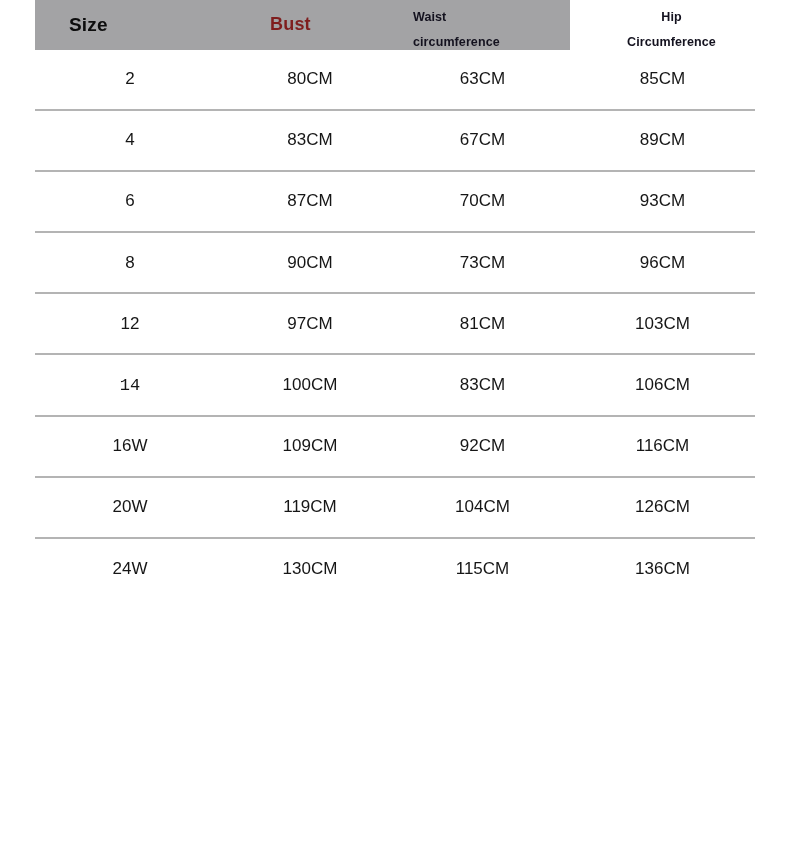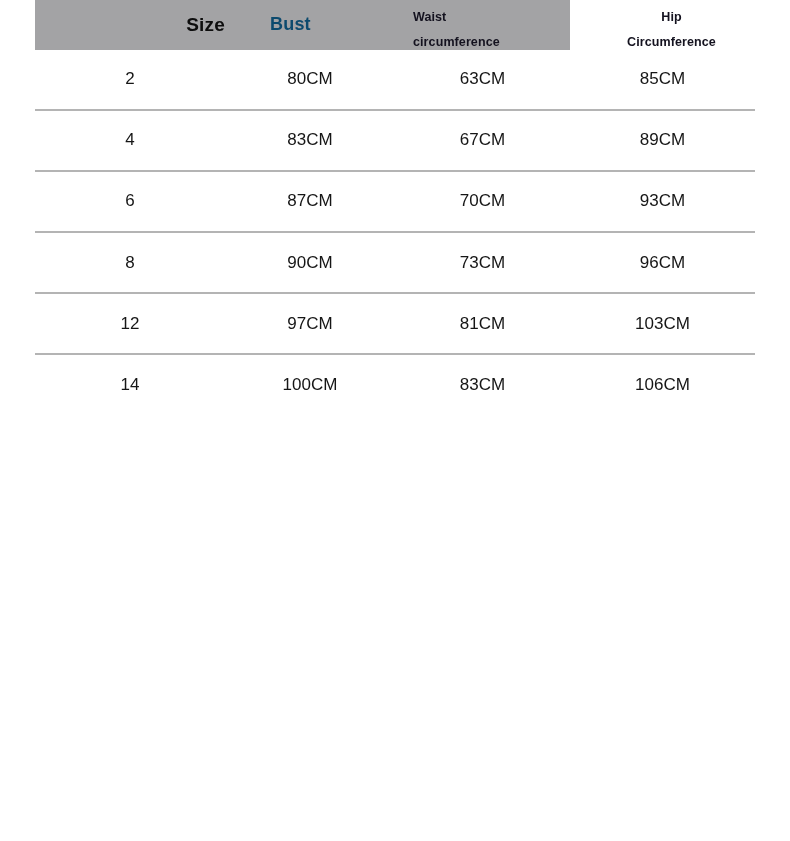--- a/index.html
+++ b/index.html
@@ -73,22 +73,22 @@
     letter-spacing: 0.1px;
     margin-top: 10px;
   }
 
   
   th.cell-waist, th.cell-hip {
     text-align: left;
     padding-left: 18px;
   }
   th.cell-size {
-    text-align: right;
-    padding-left: 70px;
+    text-align: left;
+    padding-left: 34px;
   }
   th.cell-bust {
     text-align: left;
     padding-left: 45px;
   }
 
   
   tbody td {
     height: 59.2px;
     padding: 0;
@@ -119,21 +119,21 @@
       <col class="col-waist">
       <col class="col-hip">
     </colgroup>
 
     <thead>
       <tr>
         <th class="cell-size" style="background: rgb(163, 163, 165);">
           <span class="th-inner th-size" style="color: rgb(13, 13, 13);">Size</span>
         </th>
         <th class="cell-bust" style="background: rgb(163, 163, 165);">
-          <span class="th-inner th-bust" style="color: #0c4a6e;">Bust</span>
+          <span class="th-inner th-bust" style="color: #7f1d1d;">Bust</span>
         </th>
         <th class="cell-waist" style="background: rgb(163, 163, 165);">
           <span class="th-inner th-waist" style="color: rgb(20, 18, 31);">Waist</span>
           <span class="th-inner th-waist" style="color: rgb(20, 18, 31);">circumference</span>
         </th>
         <th class="cell-hip" style="background: #ffffff; text-align: center;">
           <span class="th-inner th-hip" style="color: rgb(20, 18, 31);">Hip</span>
           <span class="th-inner th-hip" style="color: rgb(20, 18, 31);">Circumference</span>
         </th>
       </tr>
@@ -164,21 +164,39 @@
           <td style="border-bottom-color: rgb(180, 180, 180);"><span class="cell-text">73CM</span></td>
           <td style="border-bottom-color: rgb(180, 180, 180);"><span class="cell-text">96CM</span></td>
         </tr>
         <tr>
           <td style="border-bottom-color: rgb(180, 180, 180);"><span class="cell-text">12</span></td>
           <td style="border-bottom-color: rgb(180, 180, 180);"><span class="cell-text">97CM</span></td>
           <td style="border-bottom-color: rgb(180, 180, 180);"><span class="cell-text">81CM</span></td>
           <td style="border-bottom-color: rgb(180, 180, 180);"><span class="cell-text">103CM</span></td>
         </tr>
         <tr>
-          <td style="border-bottom-color: rgb(180, 180, 180);"><span class="cell-text">14</span></td>
+          <td style="border-bottom-color: rgb(180, 180, 180); font-family: Liberation Mono, monospace;"><span class="cell-text">14</span></td>
           <td style="border-bottom-color: rgb(180, 180, 180);"><span class="cell-text">100CM</span></td>
           <td style="border-bottom-color: rgb(180, 180, 180);"><span class="cell-text">83CM</span></td>
           <td style="border-bottom-color: rgb(180, 180, 180);"><span class="cell-text">106CM</span></td>
         </tr>
+        <tr>
+          <td style="border-bottom-color: rgb(180, 180, 180);"><span class="cell-text">16W</span></td>
+          <td style="border-bottom-color: rgb(180, 180, 180);"><span class="cell-text">109CM</span></td>
+          <td style="border-bottom-color: rgb(180, 180, 180);"><span class="cell-text">92CM</span></td>
+          <td style="border-bottom-color: rgb(180, 180, 180);"><span class="cell-text">116CM</span></td>
+        </tr>
+        <tr>
+          <td style="border-bottom-color: rgb(180, 180, 180);"><span class="cell-text">20W</span></td>
+          <td style="border-bottom-color: rgb(180, 180, 180);"><span class="cell-text">119CM</span></td>
+          <td style="border-bottom-color: rgb(180, 180, 180);"><span class="cell-text">104CM</span></td>
+          <td style="border-bottom-color: rgb(180, 180, 180);"><span class="cell-text">126CM</span></td>
+        </tr>
+        <tr>
+          <td style="border-bottom-color: rgb(180, 180, 180);"><span class="cell-text">24W</span></td>
+          <td style="border-bottom-color: rgb(180, 180, 180);"><span class="cell-text">130CM</span></td>
+          <td style="border-bottom-color: rgb(180, 180, 180);"><span class="cell-text">115CM</span></td>
+          <td style="border-bottom-color: rgb(180, 180, 180);"><span class="cell-text">136CM</span></td>
+        </tr>
       </tbody>
   </table>
 
 </div>
 
 </body></html>

